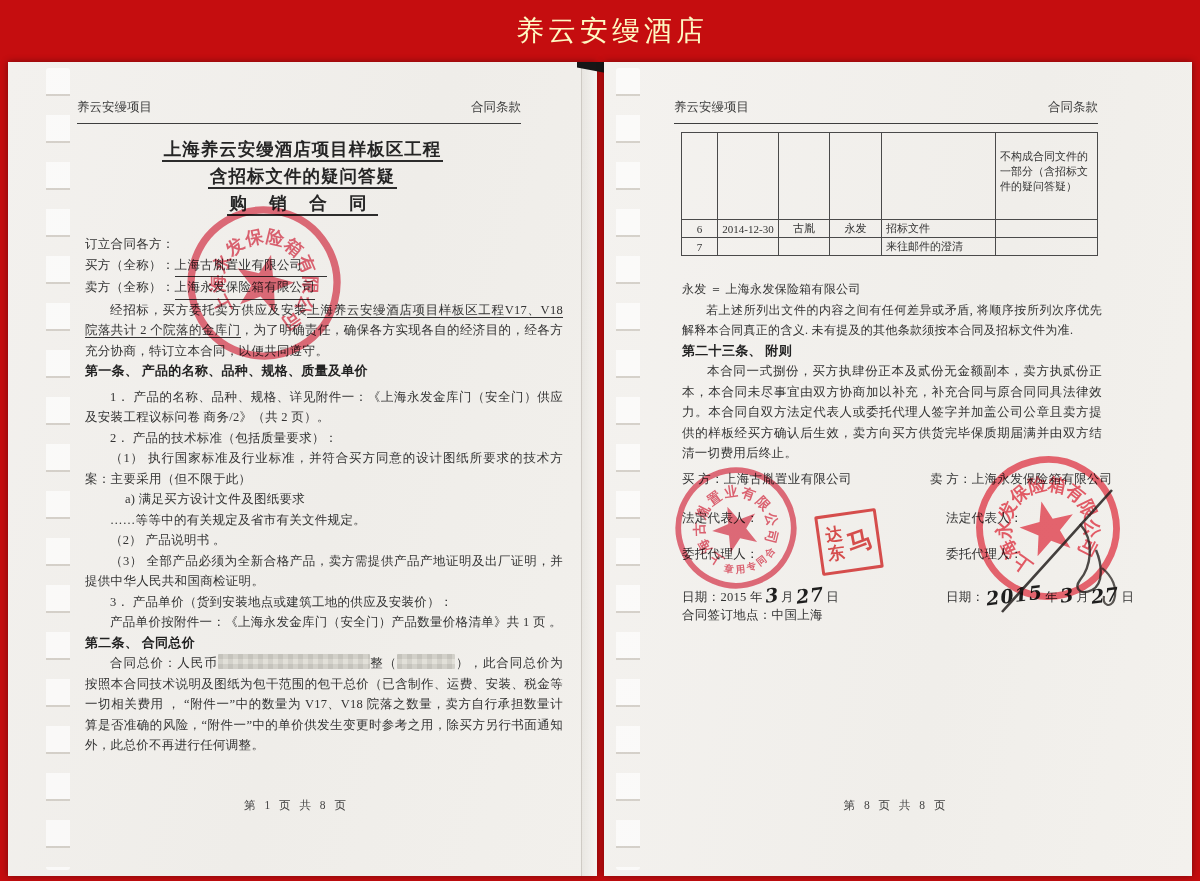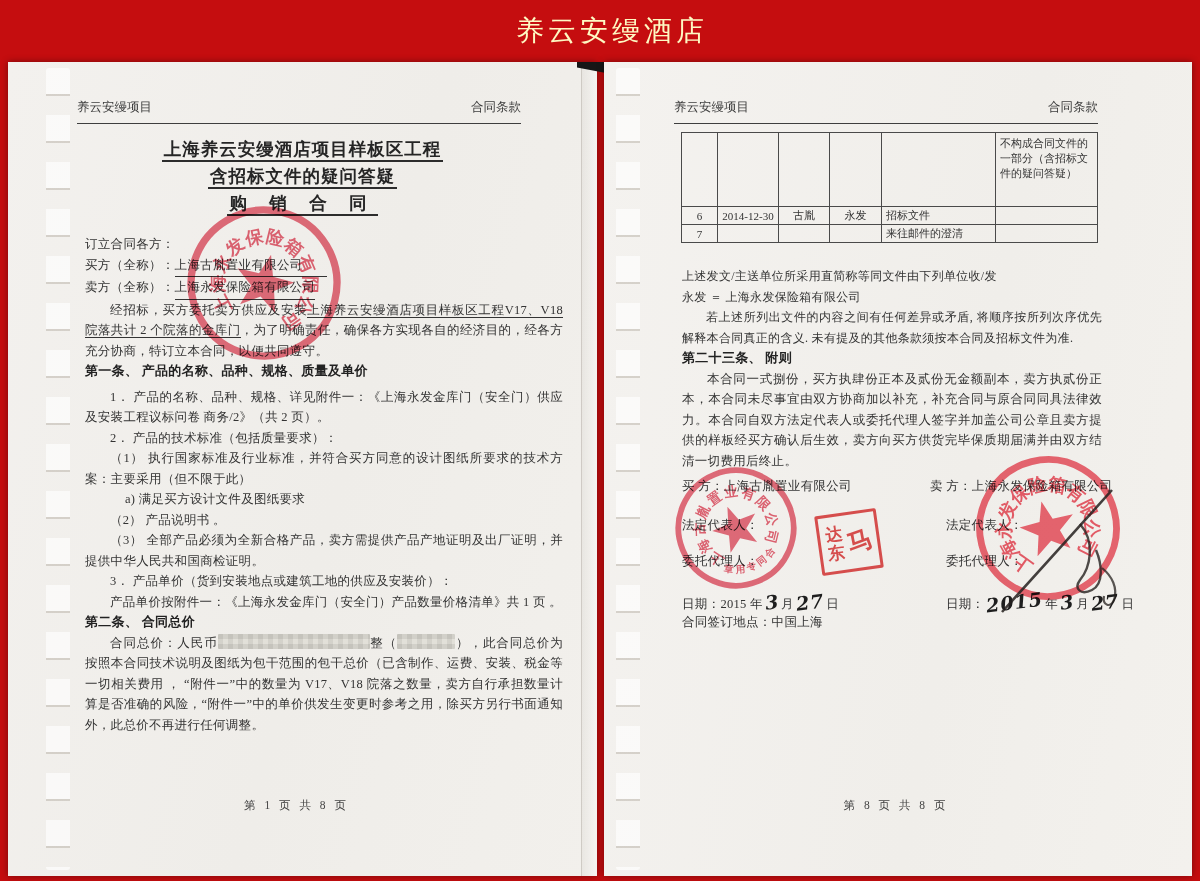--- a/index.html
+++ b/index.html
@@ -77,21 +77,21 @@
   }
   .page-left .page-footer{left:-6px;}
   .page-right .page-footer{left:-2px;}
 
   
   .doc-table{
     margin:8px 0 0 77px;border-collapse:collapse;table-layout:fixed;
     font-size:11px;color:#333;width:416px;
   }
   .doc-table td{border:1px solid #4a4a4a;padding:1px 4px;text-align:center;vertical-align:middle;}
-  .doc-table .carry td{height:69px;vertical-align:top;text-align:left;line-height:15px;padding-top:3px;}
+  .doc-table .carry td{height:69px;vertical-align:top;text-align:left;line-height:15px;padding-top:16px;}
   .doc-table .r td{height:15px;}
   .doc-table .cell-doc{text-align:left;}
   .alias-block{margin-top:23px;line-height:16px;font-size:12px;}
   .precedence{margin-top:9px;font-size:12px;line-height:15.5px;}
   .h23{margin-top:3px;font-size:13px;}
   .art23-body{margin-top:12px;line-height:19px;}
   .sig-area{position:relative;margin-top:7px;height:200px;font-size:12.5px;}
   .sig-item{position:absolute;white-space:nowrap;}
   .hand{
     font-family:"DejaVu Serif",serif;font-style:italic;font-weight:bold;
@@ -139,20 +139,21 @@
     </div>
 
     <p class="preamble ind2"><span>经招标，买方委托卖方供应及安装</span><span class="u">上海养云安缦酒店项目样板区工程V17、V18 院落共计 2 个院落的金库门</span><span>，为了明确责任，确保各方实现各自的经济目的，经各方充分协商，特订立本合同，以便共同遵守。</span></p>
 
     <p class="art-heading h1a">第一条、      产品的名称、品种、规格、质量及单价</p>
     <div class="art-list">
       <p class="ind2">1．  产品的名称、品种、规格、详见附件一：《上海永发金库门（安全门）供应及安装工程议标问卷   商务/2》（共 2 页）。</p>
       <p class="ind2">2．  产品的技术标准（包括质量要求）：</p>
       <p class="ind2">（1）   执行国家标准及行业标准，并符合买方同意的设计图纸所要求的技术方案：主要采用（但不限于此）</p>
       <p class="ind3">a)  满足买方设计文件及图纸要求</p>
+      <p class="ind2">……等等中的有关规定及省市有关文件规定。</p>
       <p class="ind2">（2）   产品说明书 。</p>
       <p class="ind2">（3）   全部产品必须为全新合格产品，卖方需提供产品产地证明及出厂证明，并提供中华人民共和国商检证明。</p>
       <p class="ind2">3．  产品单价（货到安装地点或建筑工地的供应及安装价）：</p>
       <p class="ind2">产品单价按附件一：《上海永发金库门（安全门）产品数量价格清单》共  1 页 。</p>
     </div>
 
     <p class="art-heading h2a">第二条、      合同总价</p>
     <p class="total-para ind2"><span>合同总价：人民币</span><span class="blur-box blur-wide"></span><span>整（</span><span class="blur-box blur-small"></span><span>），此合同总价为按照本合同技术说明及图纸为包干范围的包干总价（已含制作、运费、安装、税金等一切相关费用 ，  “附件一”中的数量为 V17、V18 院落之数量，卖方自行承担数量计算是否准确的风险，“附件一”中的单价供发生变更时参考之用，除买方另行书面通知外，此总价不再进行任何调整。</span></p>
   </div>
 
@@ -219,21 +220,20 @@
       <td></td>
       <td></td>
       <td class="cell-doc">来往邮件的澄清</td>
       <td></td>
     </tr>
   </tbody>
     </table>
 
   <div class="body-text" style="margin:0 90px 0 78px;">
     <div class="alias-block">
-      <p>上述发文/主送单位所采用直简称等同文件由下列单位收/发</p>
       <p>永发 ＝ 上海永发保险箱有限公司</p>
     </div>
 
     <p class="precedence ind2">若上述所列出文件的内容之间有任何差异或矛盾, 将顺序按所列次序优先解释本合同真正的含义. 未有提及的其他条款须按本合同及招标文件为准.</p>
     <p class="art-heading h23">第二十三条、      附则</p>
     <p class="art23-body ind2">本合同一式捌份，买方执肆份正本及贰份无金额副本，卖方执贰份正本，本合同未尽事宜由双方协商加以补充，补充合同与原合同同具法律效力。本合同自双方法定代表人或委托代理人签字并加盖公司公章且卖方提供的样板经买方确认后生效，卖方向买方供货完毕保质期届满并由双方结清一切费用后终止。</p>
 
     <div class="sig-area">
 
       <div class="sig-item" style="left:0;top:0;"><span>买  方：</span><span>上海古胤置业有限公司</span></div>

